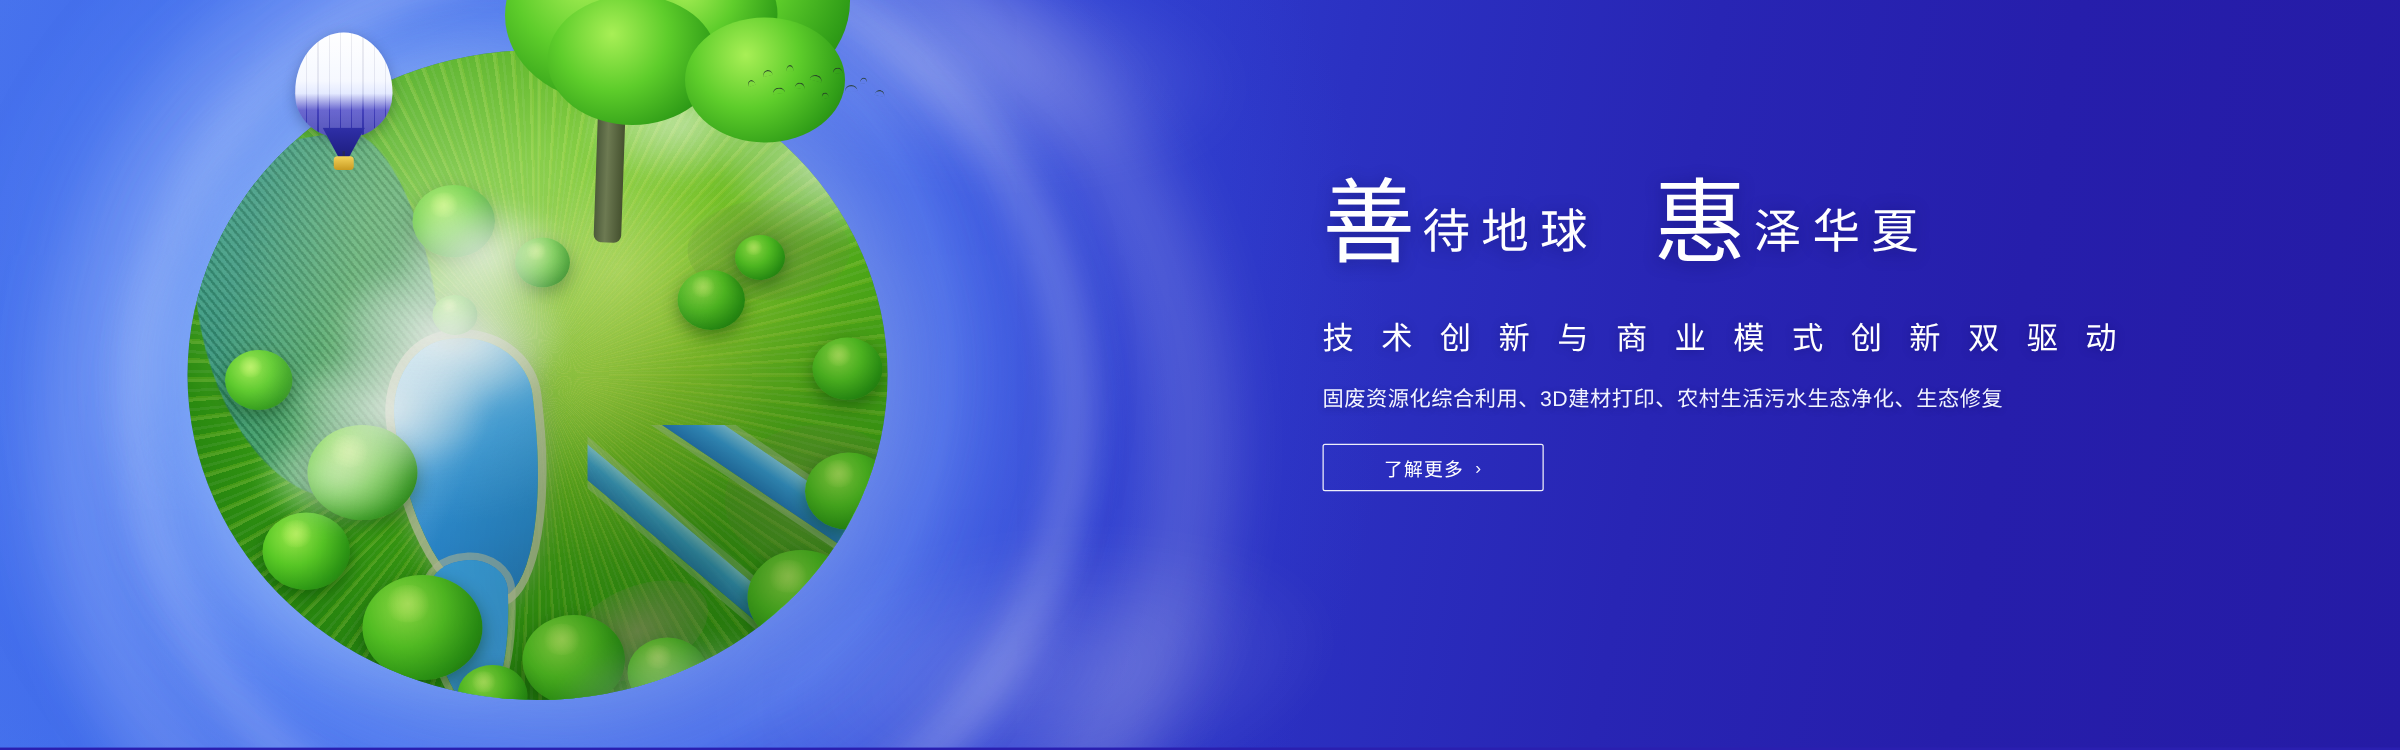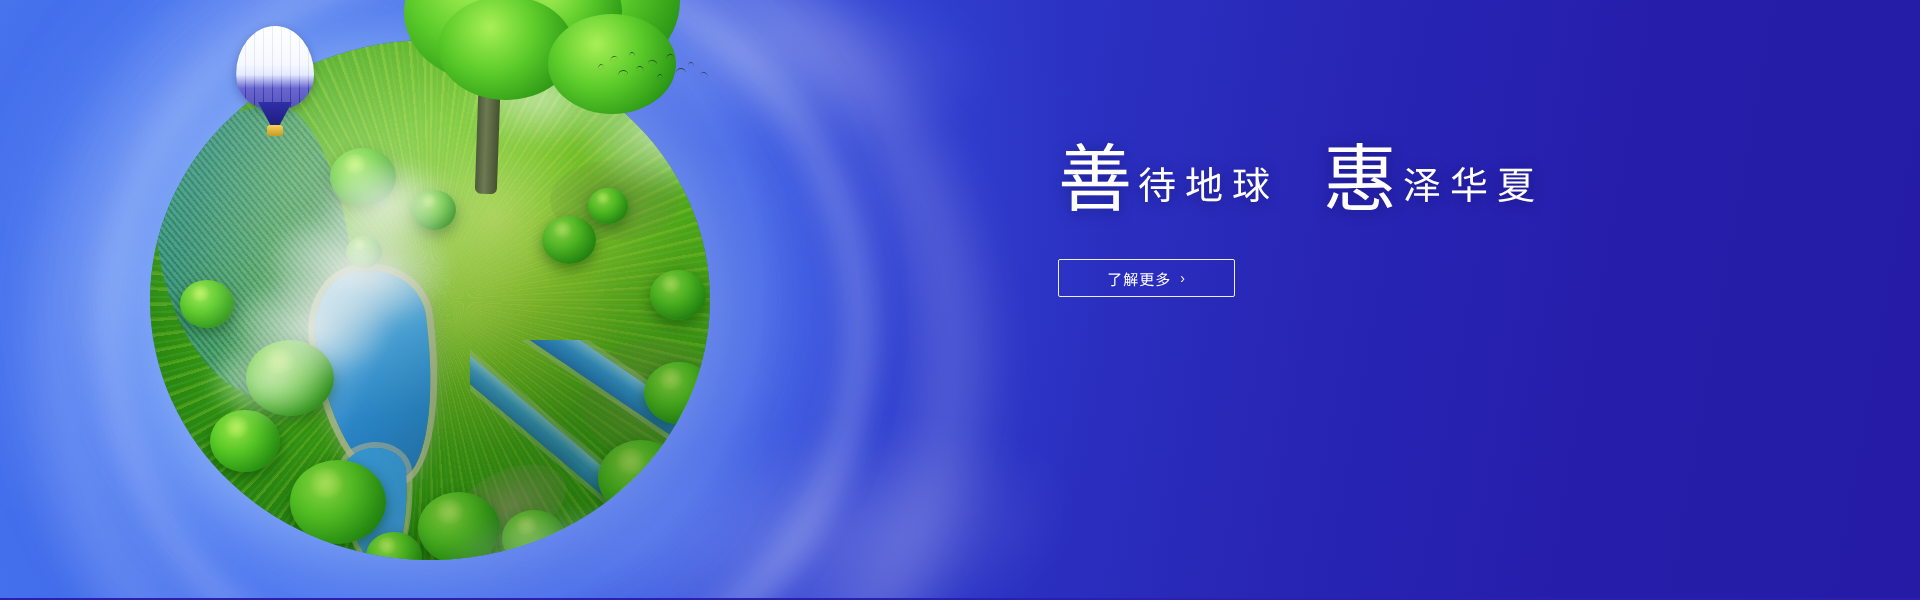--- a/index.html
+++ b/index.html
@@ -338,21 +338,23 @@
       <div class="bird" style="left: 92px; top: 16px; transform: rotate(7deg); width: 6px;"></div>
       <div class="bird" style="left: 104px; top: 26px; transform: rotate(14deg); width: 8px;"></div>
     </div>
 
   <div class="copy">
 
     <div class="headline">
       <span class="h-big">善</span><span class="h-small">待地球</span><span class="h-gap"></span><span class="h-big">惠</span><span class="h-small">泽华夏</span>
     </div>
 
-
+    <div class="subtitle">技 术 创 新 与 商 业 模 式 创 新 双 驱 动</div>
+
+    <div class="desc">固废资源化综合利用、3D建材打印、农村生活污水生态净化、生态修复</div>
 
     <div class="cta">
       <span>了解更多</span>
       <span class="chev">›</span>
     </div>
 
   </div>
 </div>
 
 </body></html>

